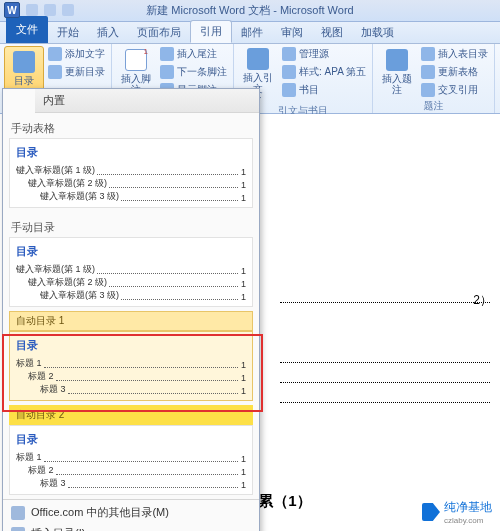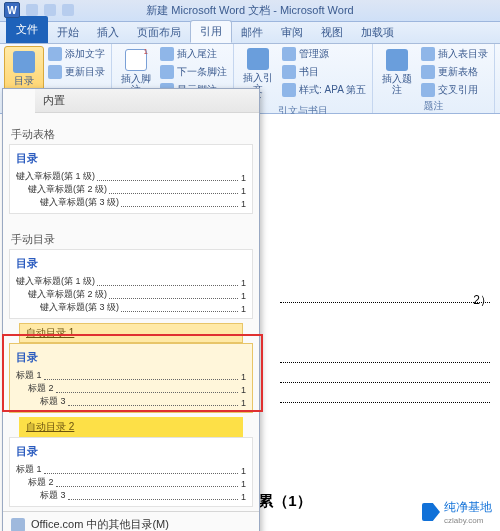--- a/index.html
+++ b/index.html
@@ -39,30 +39,30 @@
   .doc-title { position:absolute; left:30px; right:10px; top:378px; font-size:15px; font-weight:bold; color:#000;}
 
   
   .brand { position:absolute; bottom:6px; right:8px; display:flex; align-items:center; gap:4px; font-size:12px; color:#1171d8;margin-left:46px;}
   .brand .logo { width:18px; height:18px; background:#1171d8; clip-path: polygon(0 0, 60% 0, 100% 50%, 60% 100%, 0 100%); border-radius:2px;}
   .brand .sub { font-size:8px; color:#888; display:block;}
 
   
   .dropdown { position:absolute; left:2px; top:88px; width:258px; background:#fafafa; border:1px solid #9aa9c2; box-shadow:2px 2px 6px rgba(0,0,0,.25); font-size:11px;}
   .dd-header { background:linear-gradient(#f3f3f3,#e7e7e7); color:#444; padding:4px 8px; font-size:11px; border-bottom:1px solid #d6d6d6;margin-left:32px;}
-  .dd-section-title { padding:14px 8px 2px; color:#555; font-size:11px;}
+  .dd-section-title { padding:8px 8px 2px; color:#555; font-size:11px;}
   .dd-item { margin:0 6px 4px 6px; padding:6px 6px 4px 6px; background:#fff; border:1px solid #e2e2e2; cursor:pointer;}
   .dd-item.sel { background:#fff6da; border:1px solid #e8c568;}
   .dd-item .hdr { color:#2a5bbf; font-size:11px; margin-bottom:4px; font-weight:bold;}
   .dd-row { display:flex; font-size:9px; color:#333; align-items:flex-end;}
   .dd-row .lab { white-space:nowrap;}
   .dd-row .dots { flex:1; border-bottom:1px dotted #666; margin:0 2px; position:relative; top:-2px;}
   .dd-row .pg { width:6px; text-align:right;}
   .dd-row.ind1 { padding-left:12px;} .dd-row.ind2 { padding-left:24px;}
-  .dd-group-label { background:#ffe9a6; border:1px solid #e8c568; margin:0 16px; padding:2px 6px; font-size:10px; color:#6b5310;text-decoration:underline;}
+  .dd-group-label { background:#ffe9a6; border:1px solid #e8c568; margin:0 6px; padding:2px 6px; font-size:10px; color:#6b5310;}
   .dd-foot { border-top:1px solid #d6d6d6; padding:2px 0;}
   .dd-foot .row { display:flex; align-items:center; gap:6px; padding:3px 8px; font-size:11px; color:#333; cursor:pointer;}
   .dd-foot .ic { width:14px; height:14px; background:#9fb9dd; border-radius:2px;}
 
   .red-box { position:absolute; border:2px solid #e03030; pointer-events:none;}
   .red-box.r1 { left:2px; top:334px; width:261px; height:78px;}
 </style>
 </head>
 <body>
 
@@ -144,25 +144,25 @@
         <div class="lbl">插入引文</div>
         <div class="tri"></div>
       </div>
       <div class="small-btns">
         <div class="small-btn">
             <div class="ic"></div>
             <span>管理源</span>
           </div>
         <div class="small-btn">
             <div class="ic"></div>
+            <span>样式: APA 第五</span>
+          </div>
+        <div class="small-btn">
+            <div class="ic"></div>
             <span>书目</span>
-          </div>
-        <div class="small-btn">
-            <div class="ic"></div>
-            <span>样式: APA 第五</span>
           </div>
       </div>
     </div>
     <div class="group-label">引文与书目</div>
   </div>
 
   <div class="group">
     <div class="group-body">
       <div class="big-btn">
         <div class="ic"></div>

